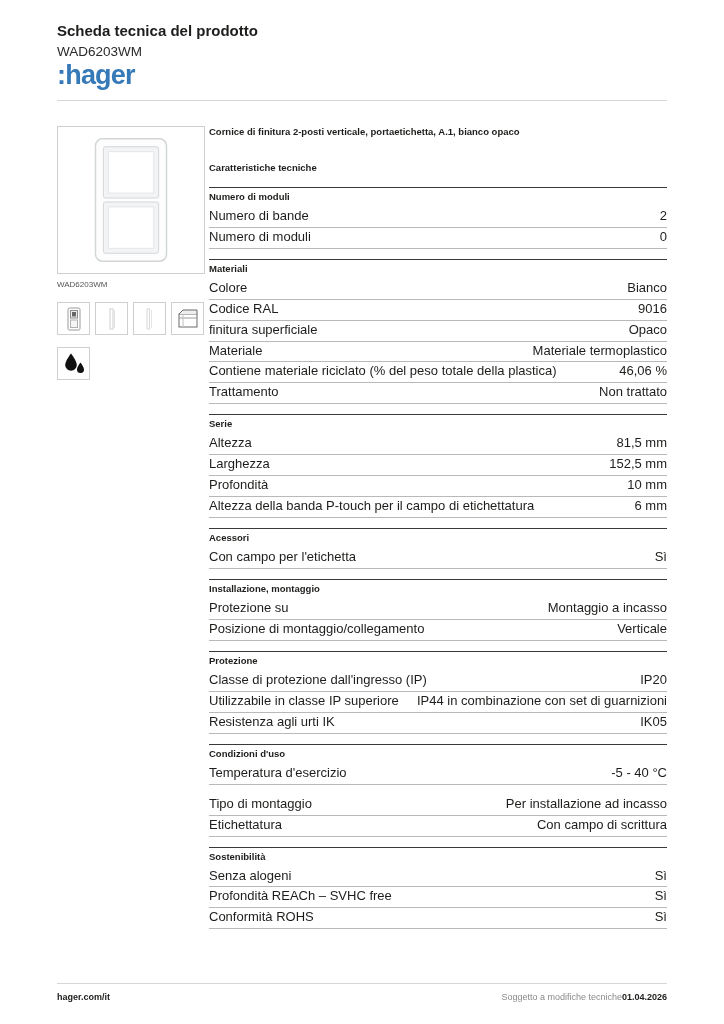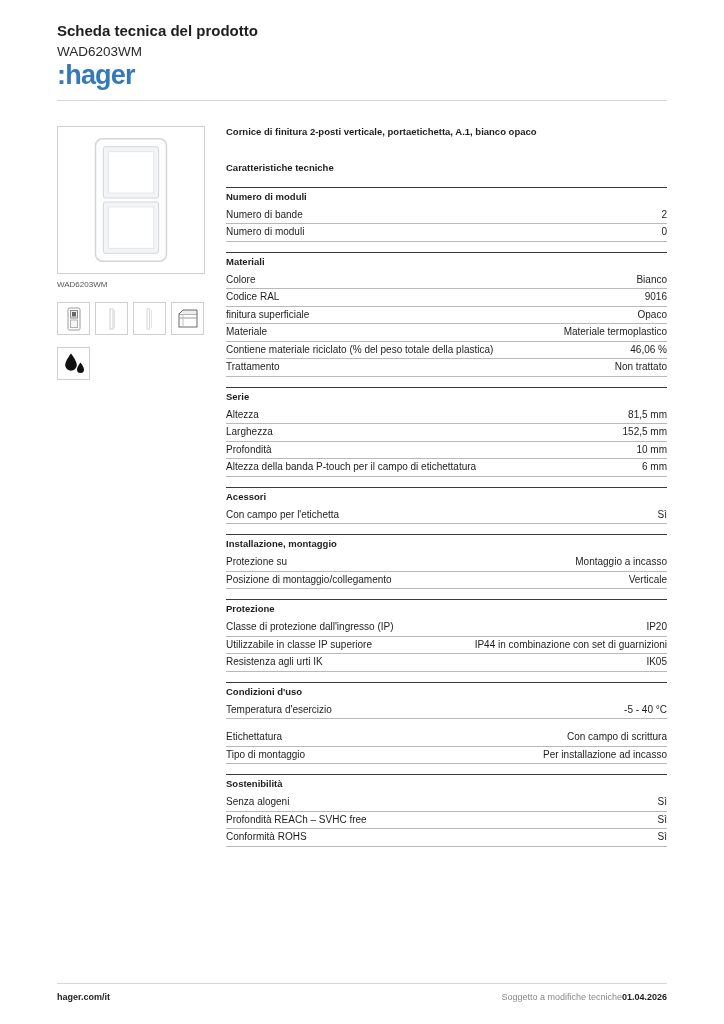--- a/index.html
+++ b/index.html
@@ -15,21 +15,21 @@
   
   .hdr { display:flex; justify-content:space-between; align-items:flex-start;flex-direction:column; }
   .hdr-title { font-size:15px; font-weight:bold; color:#1d1d1b; line-height:1.2; }
   .hdr-code { font-size:13.5px; font-weight:normal; color:#2b2b2b; margin-top:4px; }
   .logo { font-size:27px; font-weight:bold; letter-spacing:-0.8px; line-height:1; margin-top:3px; }
   .hdr-rule { border-top:1px solid #d6d6d6; margin-top:11px; }
 
   
   .content { display:flex; margin-top:25px; }
   .left-col { width:148px; flex:0 0 148px; }
-  .right-col { flex:1; margin-left:21px; }
+  .right-col { flex:1; margin-left:4px; }
 
   
   .img-box { width:148px; height:148px; border:1px solid #cfcfcf; background:#fff;
              display:flex; align-items:center; justify-content:center; }
   .img-caption { font-size:8px; color:#555; margin-top:6px; }
   .thumbs { display:flex; gap:5px; margin-top:13px; }
   .thumb { width:33px; height:33px; border:1px solid #cfcfcf; background:#fff;
            display:flex; align-items:center; justify-content:center; }
   .picto { width:33px; height:33px; border:1px solid #cfcfcf; background:#fff;
            display:flex; align-items:center; justify-content:center; margin-top:12px; }
@@ -37,21 +37,21 @@
   
   .desc { font-size:9.5px; font-weight:bold; line-height:1.35; padding-right:20px; }
   .spec-heading { font-size:9.5px; font-weight:bold; margin-top:23px; }
   .sections { margin-top:14px; }
   .section { margin-top:10px; }
   .section:first-child { margin-top:0; }
   .section-title { border-top:1px solid #3a3a3a; font-size:9.5px; font-weight:bold;
                    padding:3px 0 5px 0; }
   .spec-row { display:flex; justify-content:space-between; align-items:baseline;
               border-bottom:1px solid #b9b9b9; padding:2px 0 3px 0;
-              font-size:10px; line-height:1.15; }
+              font-size:13px; line-height:1.15; }
   .spec-row .label { padding-right:12px; }
   .spec-row .value { text-align:right; white-space:nowrap; }
 
   
   .footer { position:absolute; left:57px; right:57px; bottom:22px; }
   .footer-rule { border-top:1px solid #d6d6d6; }
   .footer-row { display:flex; align-items:baseline; padding-top:8px; font-size:9px; }
   .footer-left { font-weight:bold; color:#1d1d1b; }
   .footer-center { flex:1; text-align:right; color:#8a8a8a; }
   .footer-right { font-weight:bold; color:#1d1d1b; }
@@ -221,26 +221,26 @@
           </div>
           <div class="section">
             <div class="section-title">Condizioni d'uso</div>
             <div class="spec-row">
               <span class="label">Temperatura d'esercizio</span>
               <span class="value">-5 - 40 °C</span>
             </div>
           </div>
           <div class="section">
             <div class="spec-row">
+              <span class="label">Tipo di montaggio</span>
+              <span class="value">Per installazione ad incasso</span>
+            </div>
+            <div class="spec-row">
               <span class="label">Etichettatura</span>
               <span class="value">Con campo di scrittura</span>
-            </div>
-            <div class="spec-row">
-              <span class="label">Tipo di montaggio</span>
-              <span class="value">Per installazione ad incasso</span>
             </div>
           </div>
           <div class="section">
             <div class="section-title">Sostenibilità</div>
             <div class="spec-row">
               <span class="label">Senza alogeni</span>
               <span class="value">Sì</span>
             </div>
             <div class="spec-row">
               <span class="label">Profondità REACh – SVHC free</span>

